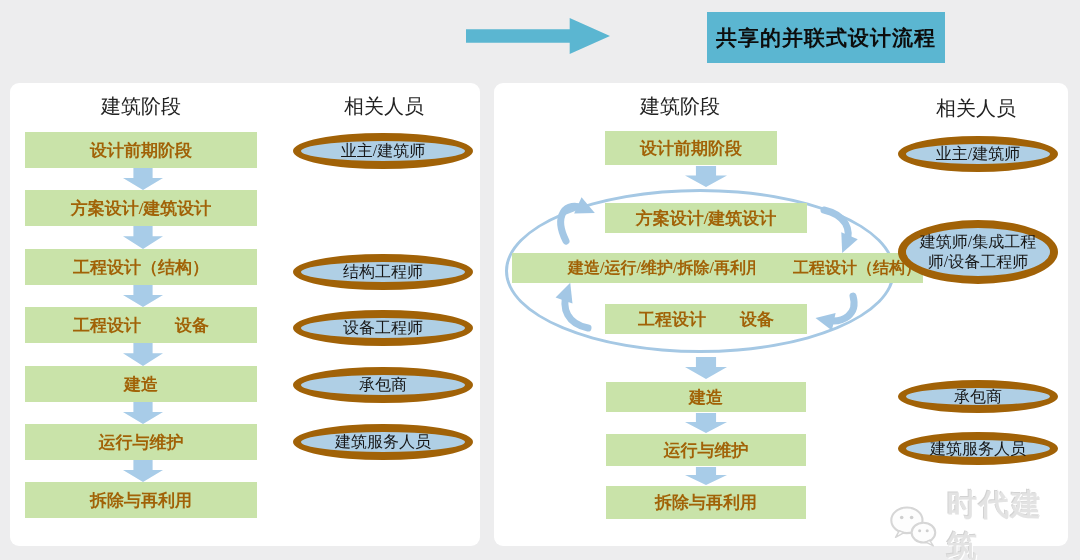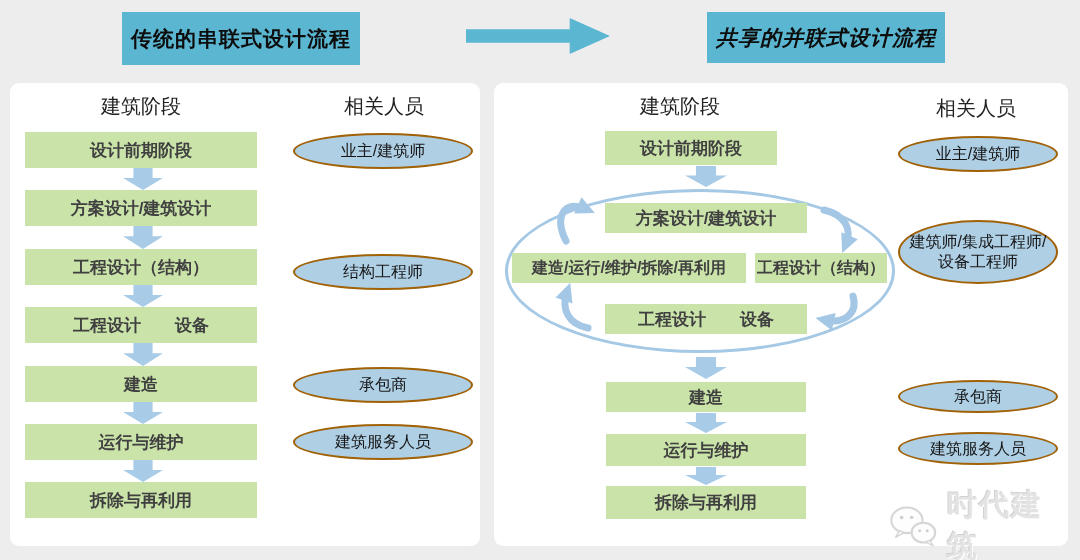--- a/index.html
+++ b/index.html
@@ -4,52 +4,51 @@
 <style>
   html,body{margin:0;padding:0;}
   body{background:#EDEDEE;font-family:"Liberation Sans","DejaVu Sans",sans-serif;}
   .canvas{position:relative;width:1080px;height:560px;background:#EDEDEE;overflow:hidden;}
 
   .title-box{position:absolute;background:#5BB6D1;color:#0d0d0d;font-weight:bold;font-size:21px;
     display:flex;align-items:center;justify-content:center;letter-spacing:1px;}
   .big-arrow{position:absolute;background:#5BB6D1;
     clip-path:polygon(0 31%,72% 31%,72% 0,100% 50%,72% 100%,72% 69%,0 69%);}
 
-  .panel{position:absolute;background:#FFFFFF;border-radius:9px;}
+  .panel{position:absolute;background:#FFFFFF;border-radius:9px;font-family:Liberation Serif, serif;}
   .panel-left{left:10px;top:83px;width:470px;height:463px;}
   .panel-right{left:494px;top:83px;width:574px;height:463px;}
 
   .col-header{position:absolute;font-size:20px;color:#222;text-align:center;white-space:nowrap;}
 
-  .stage{position:absolute;background:#C9E3A9;color:#404040;font-weight:bold;font-size:17px;
+  .stage{position:absolute;background:#C9E3A9;color:#a16207;font-weight:bold;font-size:17px;
     display:flex;align-items:center;justify-content:center;white-space:pre;}
-  .stage.small{font-size:16px;}
+  .stage.small{font-size:16px;padding-left:36px;}
 
-  .person{position:absolute;background:#AFCFE5;border:2px solid #a16207;border-radius:50%;
+  .person{position:absolute;background:#AFCFE5;border:8px solid #a16207;border-radius:50%;
     color:#161616;font-size:16px;display:flex;align-items:center;justify-content:center;
     text-align:center;box-sizing:border-box;line-height:1.25;padding:0 8px;}
 
   .down-arrow{position:absolute;background:#A8CCE8;
     clip-path:polygon(26% 0,74% 0,74% 45%,100% 45%,50% 100%,0 45%,26% 45%);}
 
   .cycle-ellipse{position:absolute;border:3px solid #A5C8E4;border-radius:50%;box-sizing:border-box;}
   .cycle-arrows{position:absolute;left:0;top:0;pointer-events:none;}
 
   .watermark{position:absolute;display:flex;align-items:center;gap:8px;color:#DEDEDE;}
   .watermark .wm-text{font-size:30px;font-weight:bold;letter-spacing:2px;
     color:#E3E3E3;text-shadow:1px 1px 0 #ffffff,-1px -1px 0 #d2d2d2;}
 </style>
 </head>
 <body>
 
 <div class="canvas">
 
-  <div class="title-box" style="left:122px;top:12px;width:238px;height:53px;">传统的串联式设计流程</div>
   <div class="big-arrow" style="left:466px;top:18px;width:144px;height:36px;"></div>
-  <div class="title-box" style="left:707px;top:12px;width:238px;height:51px;font-style:italic;">共享的并联式设计流程</div>
+  <div class="title-box" style="left:707px;top:12px;width:238px;height:51px;">共享的并联式设计流程</div>
 
   <div class="panel panel-left">
     <div class="col-header" style="left:31px;top:10px;width:200px;">建筑阶段</div>
     <div class="col-header" style="left:274px;top:10px;width:200px;">相关人员</div>
 
     <div class="stage" style="left:15px;top:49px;width:232px;height:36px;">设计前期阶段</div>
     <div class="stage" style="left:15px;top:107px;width:232px;height:36px;">方案设计/建筑设计</div>
     <div class="stage" style="left:15px;top:166px;width:232px;height:36px;">工程设计（结构）</div>
     <div class="stage" style="left:15px;top:224px;width:232px;height:36px;">工程设计　　设备</div>
     <div class="stage" style="left:15px;top:283px;width:232px;height:36px;">建造</div>
@@ -58,20 +57,21 @@
 
     <div class="down-arrow" style="left:113px;top:85px;width:40px;height:22px;"></div>
     <div class="down-arrow" style="left:113px;top:143px;width:40px;height:23px;"></div>
     <div class="down-arrow" style="left:113px;top:202px;width:40px;height:22px;"></div>
     <div class="down-arrow" style="left:113px;top:260px;width:40px;height:23px;"></div>
     <div class="down-arrow" style="left:113px;top:319px;width:40px;height:22px;"></div>
     <div class="down-arrow" style="left:113px;top:377px;width:40px;height:22px;"></div>
 
     <div class="person" style="left:283px;top:50px;width:180px;height:36px;">业主/建筑师</div>
     <div class="person" style="left:283px;top:171px;width:180px;height:36px;">结构工程师</div>
+    <div class="person" style="left:283px;top:227px;width:180px;height:36px;">设备工程师</div>
     <div class="person" style="left:283px;top:284px;width:180px;height:36px;">承包商</div>
     <div class="person" style="left:283px;top:341px;width:180px;height:36px;">建筑服务人员</div>
   </div>
 
   <div class="panel panel-right">
     <div class="col-header" style="left:96px;top:10px;width:180px;">建筑阶段</div>
     <div class="col-header" style="left:392px;top:12px;width:180px;">相关人员</div>
 
     <div class="stage" style="left:111px;top:48px;width:172px;height:34px;">设计前期阶段</div>
     <div class="down-arrow" style="left:191px;top:83px;width:42px;height:21px;"></div>

